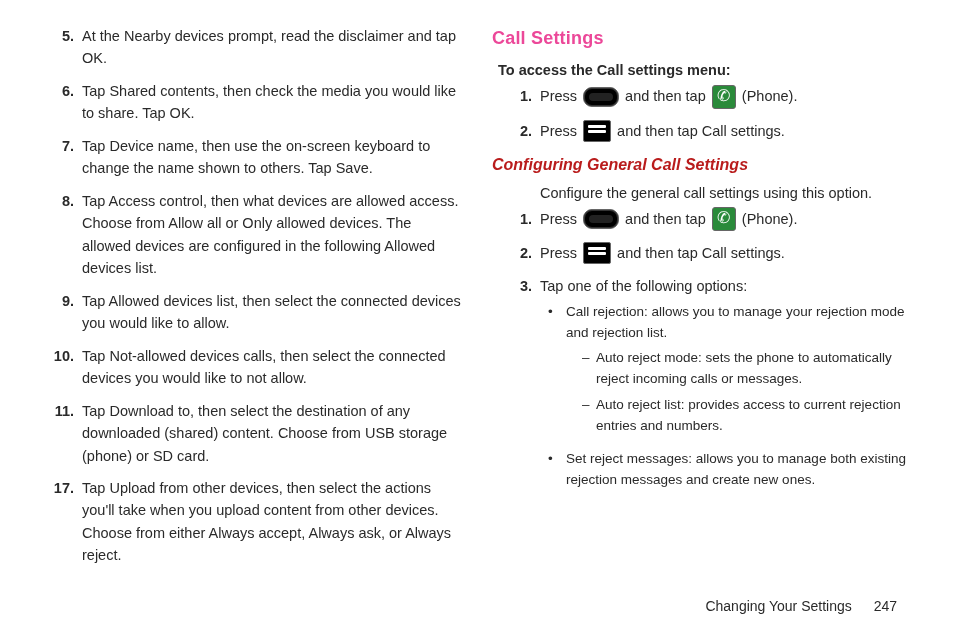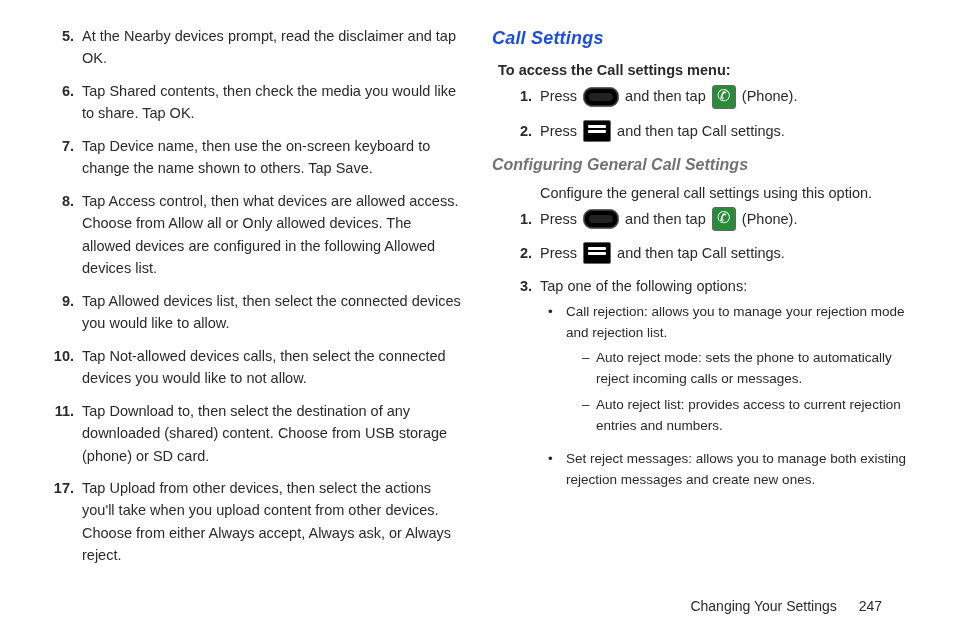--- a/index.html
+++ b/index.html
@@ -17,33 +17,32 @@
     display: flex;
     padding: 25px 40px 0 40px;
     gap: 30px;
   }
   .col {
     flex: 1;
     font-size: 14.5px;
     line-height: 1.55;
   }
   .heading-blue {
-    color: #1d4ed8;
+    color: #ec4899;
     font-weight: 800;
     font-size: 18px;
     margin: 0 0 6px 0;
     letter-spacing: 0.2px;
-    font-style: italic;
   }
   .subhead-intro {
     font-weight: 700;
     margin: 2px 0 4px 6px;
   }
   .subhead-italic-blue {
-    color: #737373;
+    color: #b91c1c;
     font-style: italic;
     font-weight: 700;
     font-size: 16px;
     margin: 8px 0 4px 0;
   }
   .body-indent {
     margin: 2px 0 4px 6px;
     text-align: center;
   }
   ol.steps {
@@ -150,21 +149,21 @@
     position: absolute;
     left: 4px; right: 4px; top: 4px;
     height: 3px;
     background: #fff;
     box-shadow: 0 5px 0 #fff;
     border-radius: 1px;
   }
   .footer {
     position: absolute;
     bottom: 22px;
-    right: 72px;
+    right: 57px;
     font-size: 14px;
   }
   .footer .pn {
     margin-left: 18px;
   }
 </style>
 </head>
 <body>
 
 <div class="page">

